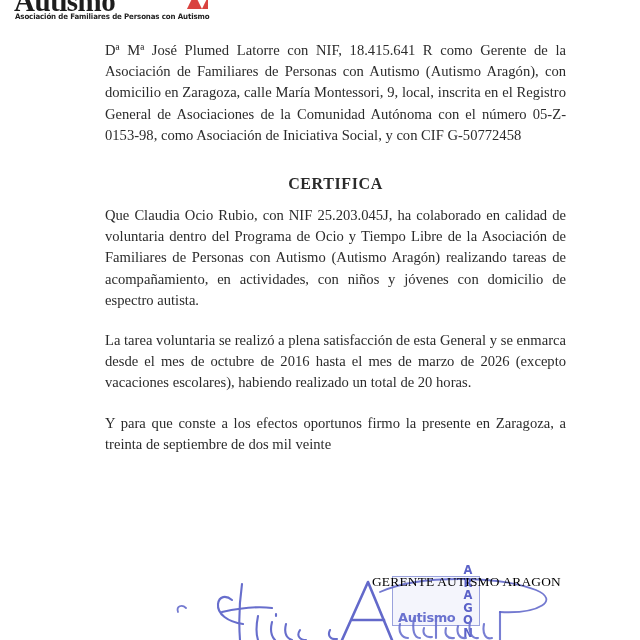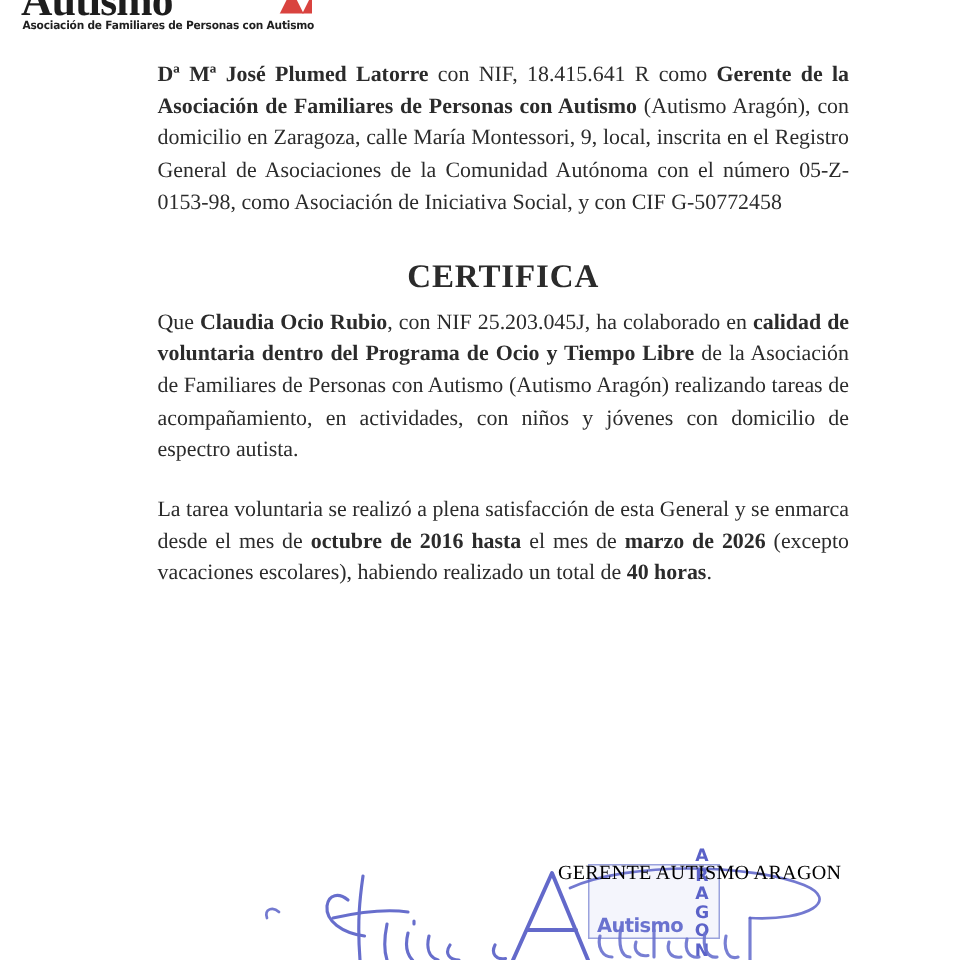--- a/index.html
+++ b/index.html
@@ -72,30 +72,30 @@
     top: 40px;
     width: 461px;
   }
   .para {
     margin: 0;
     text-align: justify;
     text-justify: inter-word;
     font-size: 14.6px;
     line-height: 21.2px;
   }
-  .para b { font-weight: bold; }
+  .para b { font-weight: normal; }
 
   .gap-sm { height: 10px; }
   .gap-md { height: 19px; }
   .gap-lg { height: 27px; }
 
   .heading-certifica {
     margin: 0;
     text-align: center;
-    font-size: 22px;
+    font-size: 16px;
     font-weight: bold;
     letter-spacing: 0.6px;
     line-height: 22px;
   }
 
   
   .signature-zone {
     position: absolute;
     left: 0;
     top: 552px;
@@ -168,24 +168,25 @@
   <div class="gap-lg"></div>
 
   <h2 class="heading-certifica">CERTIFICA</h2>
 
   <div class="gap-sm"></div>
 
   <p class="para"><span>Que </span><b>Claudia Ocio Rubio</b><span>, con NIF 25.203.045J, ha colaborado en </span><b>calidad de voluntaria dentro del Programa de Ocio y Tiempo Libre</b><span> de la Asociación de Familiares de Personas con Autismo (Autismo Aragón) realizando tareas de acompañamiento, en actividades,  con  niños y jóvenes con domicilio de espectro autista.</span></p>
 
   <div class="gap-md"></div>
 
-  <p class="para"><span>La tarea voluntaria se realizó a plena satisfacción de esta General  y se enmarca desde el mes de </span><b>octubre de 2016 hasta</b><span> el mes de </span><b>marzo de 2026</b><span> (excepto vacaciones escolares), habiendo realizado un total de </span><b>40 horas</b><span>.</span></p>
+  <p class="para"><span>La tarea voluntaria se realizó a plena satisfacción de esta General  y se enmarca desde el mes de </span><b>octubre de 2016 hasta</b><span> el mes de </span><b>marzo de 2026</b><span> (excepto vacaciones escolares), habiendo realizado un total de </span><b>20 horas</b><span>.</span></p>
 
   <div class="gap-md"></div>
 
+  <p class="para"><span>Y para que conste a los efectos oportunos firmo la presente en Zaragoza, a treinta de septiembre de dos mil veinte</span></p>
 
 </div>
 
 <div class="signature-zone">
 
   <div class="stamp-rect"></div>
 
   <div class="stamp-box">
     <div>A</div>
     <div>R</div>

